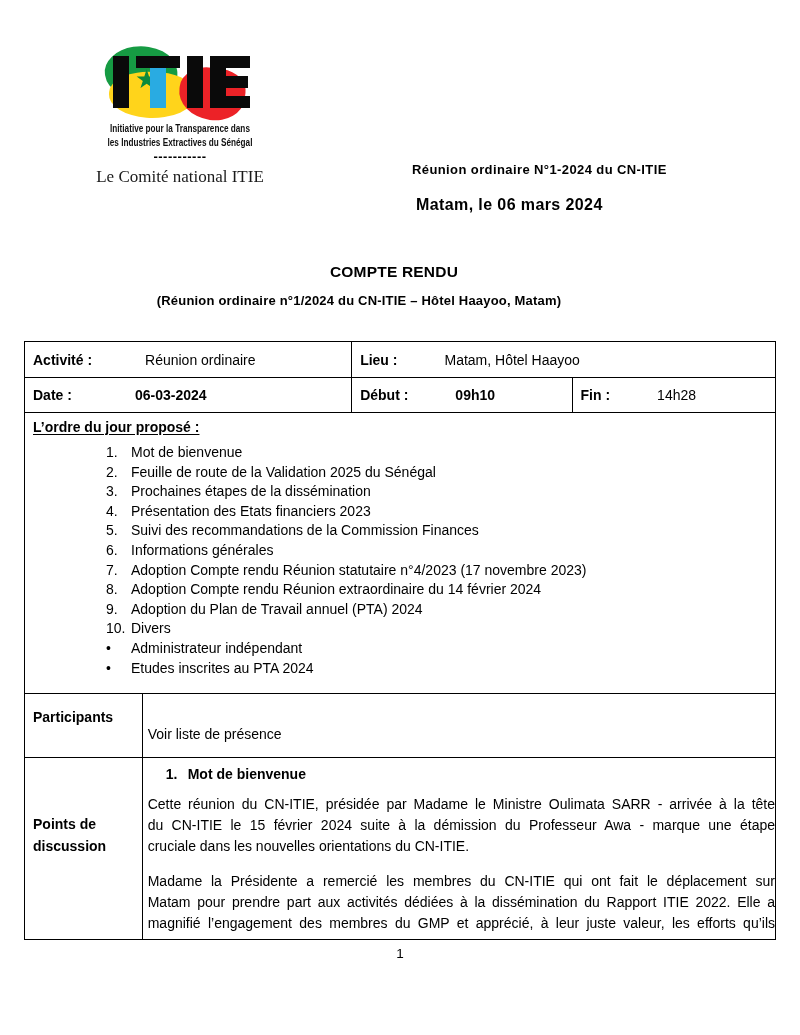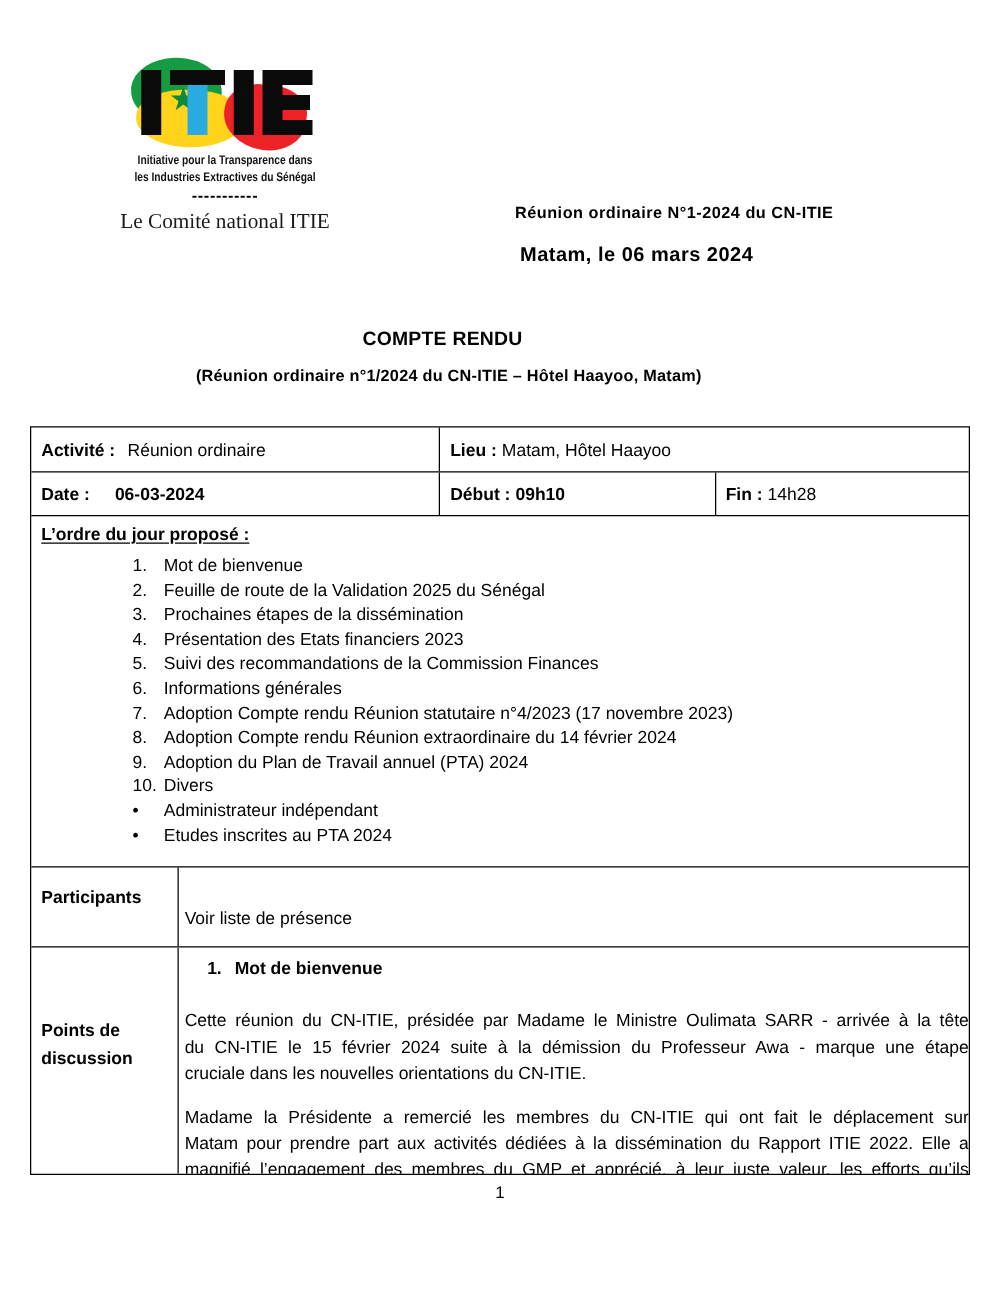--- a/index.html
+++ b/index.html
@@ -35,30 +35,30 @@
                   white-space:nowrap;}
 
   
   .meeting-ref{position:absolute;left:412px;top:162px;font-size:13px;font-weight:bold;
                letter-spacing:0.4px;}
   .dateline{position:absolute;left:416px;top:196px;font-size:16px;font-weight:bold;
             letter-spacing:0.4px;}
 
   
   .doc-title{position:absolute;left:0;top:263px;width:708px;text-align:center;
-             font-size:15.5px;font-weight:bold;letter-spacing:0.2px;}
+             font-size:15.5px;font-weight:bold;letter-spacing:0.2px;padding-left:40px;}
   .doc-subtitle{position:absolute;left:7px;top:293px;width:704px;text-align:center;
              font-size:13px;font-weight:bold;letter-spacing:0.2px;}
 
   
   .doc-table{position:absolute;left:24px;top:341px;width:752px;border:1.5px solid #000;
              box-sizing:border-box;font-size:14px;}
   .t-row{display:flex;box-sizing:border-box;}
   .t-row.hb{border-bottom:1.5px solid #000;}
-  .cell{box-sizing:border-box;padding-left:8px;}
+  .cell{box-sizing:border-box;padding-left:8px;gap:43px;}
   .cell.vb{border-right:1.5px solid #000;}
   .r1{height:36px;}
   .r2{height:35px;}
   .r3{height:281px;}
   .r4{height:64px;}
   .r5{height:181px;overflow:hidden;}
   .r1 .cell,.r2 .cell{display:flex;align-items:center;}
   .w-c1{width:328px;}
   .w-c2{width:424px;}
   .w-c2a{width:221px;}
@@ -77,21 +77,21 @@
   .agenda-item .num{width:25px;flex:none;}
   .agenda-item .txt{flex:1;}
   .bdot::before{content:"\2022";}
 
   
   .part-label{padding-top:15px;font-weight:bold;}
   .part-value{padding-top:32px;}
   .disc-label{padding-top:55px;font-weight:bold;line-height:22px;width:90px;}
   .disc-head{margin-top:8px;margin-left:18px;display:flex;font-weight:bold;}
   .disc-head .num{width:22px;flex:none;}
-  .para{margin-top:24px;}
+  .para{margin-top:12px;}
   .para.p2{margin-top:14px;}
   .jl{text-align:justify;text-align-last:justify;line-height:21px;}
   .jl.lastleft{text-align-last:left;}
 
   
   .page-number{position:absolute;left:0;top:946px;width:800px;text-align:center;font-size:13.5px;}
 </style>
 </head>
 <body>
 

